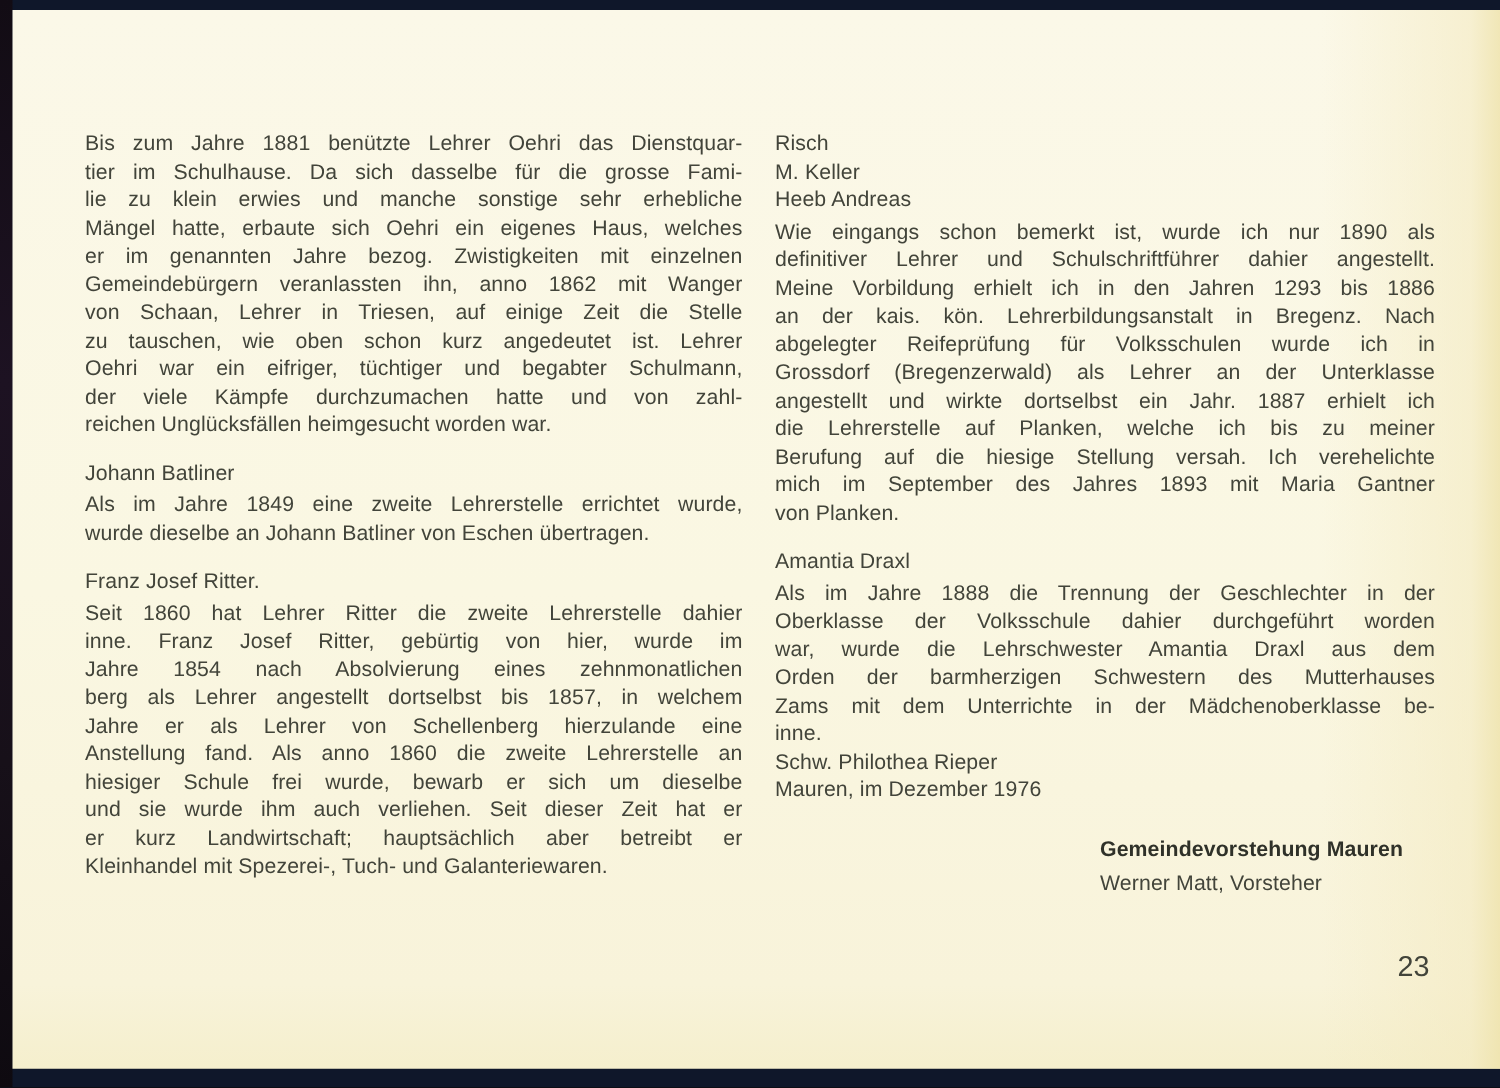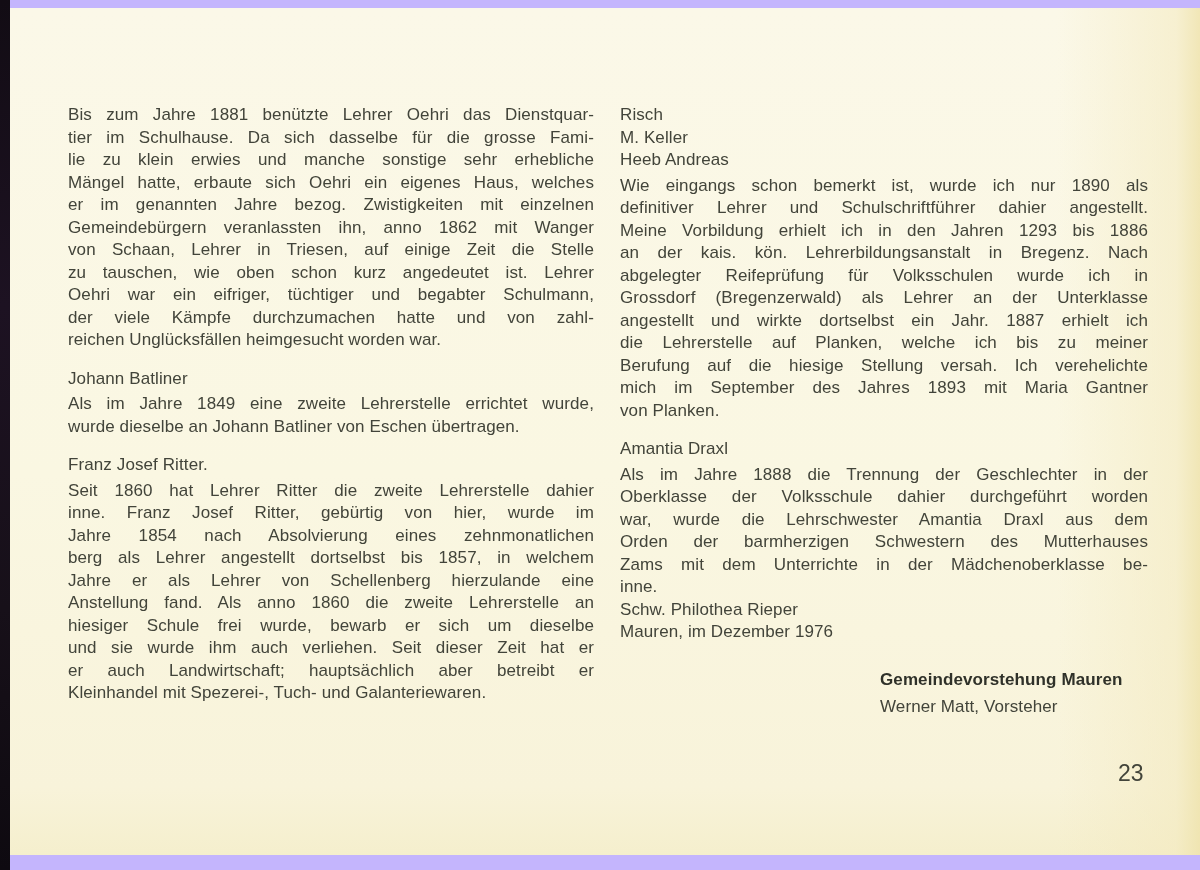--- a/index.html
+++ b/index.html
@@ -1,20 +1,20 @@
 <!DOCTYPE html>
 <html><head>
 <meta charset="utf-8">
 <style>
   html, body { margin: 0; padding: 0; background: #0c0b09; }
   .scan {
     position: relative;
     width: 1200px;
     height: 870px;
-    background: #c4b5fd;
+    background: #0f172a;
     overflow: hidden;
     font-family: "Liberation Sans", sans-serif;
   }
   .edge-left {
     position: absolute; left: 0; top: 0;
     width: 10px; height: 100%;
     background: linear-gradient(180deg, #120c14 0%, #1d1222 35%, #171019 70%, #0e0a10 100%);
   }
   .paper {
     position: absolute; left: 10px; top: 8px;
@@ -77,21 +77,21 @@
         <div class="block block-heading">Franz Josef Ritter.</div>
         <div class="block block-paragraph">
           <div class="pline">Seit 1860 hat Lehrer Ritter die zweite Lehrerstelle dahier</div>
           <div class="pline">inne. Franz Josef Ritter, gebürtig von hier, wurde im</div>
           <div class="pline">Jahre 1854 nach Absolvierung eines zehnmonatlichen</div>
           <div class="pline">berg als Lehrer angestellt dortselbst bis 1857, in welchem</div>
           <div class="pline">Jahre er als Lehrer von Schellenberg hierzulande eine</div>
           <div class="pline">Anstellung fand. Als anno 1860 die zweite Lehrerstelle an</div>
           <div class="pline">hiesiger Schule frei wurde, bewarb er sich um dieselbe</div>
           <div class="pline">und sie wurde ihm auch verliehen. Seit dieser Zeit hat er</div>
-          <div class="pline">er auch Landwirtschaft; hauptsächlich aber betreibt er</div>
+          <div class="pline">er kurz Landwirtschaft; hauptsächlich aber betreibt er</div>
           <div class="pline last">Kleinhandel mit Spezerei-, Tuch- und Galanteriewaren.</div>
         </div>
       </div>
     <div class="col col-right">
         <div class="block block-line">Risch</div>
         <div class="block block-line">M. Keller</div>
         <div class="block block-line">Heeb Andreas</div>
         <div class="block block-paragraph">
           <div class="pline">Wie eingangs schon bemerkt ist, wurde ich nur 1890 als</div>
           <div class="pline">definitiver Lehrer und Schulschriftführer dahier angestellt.</div>

